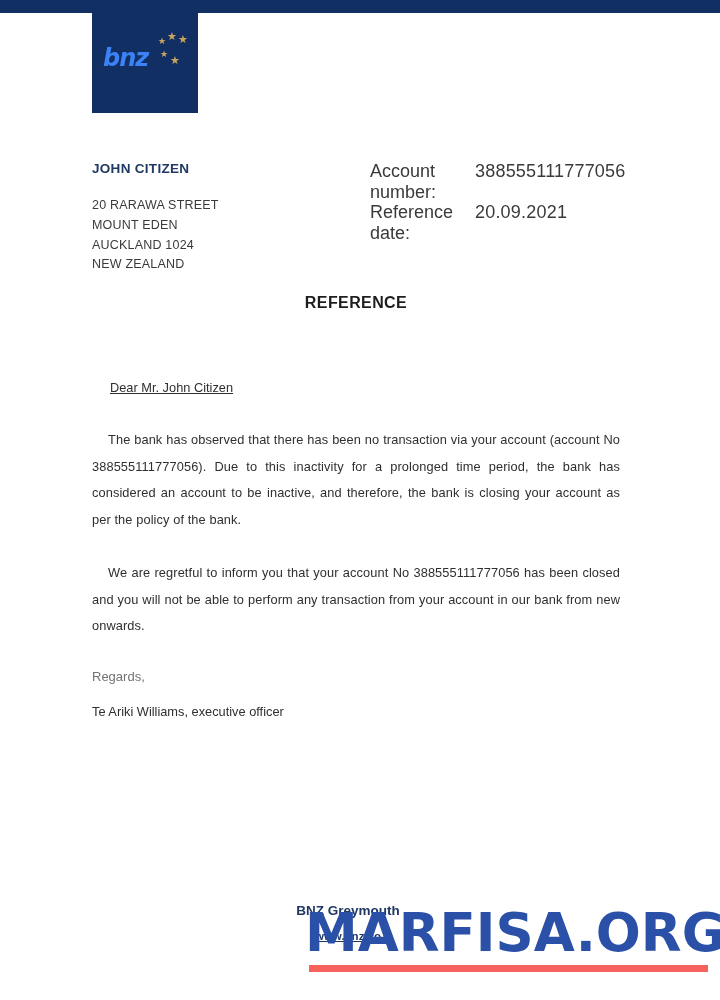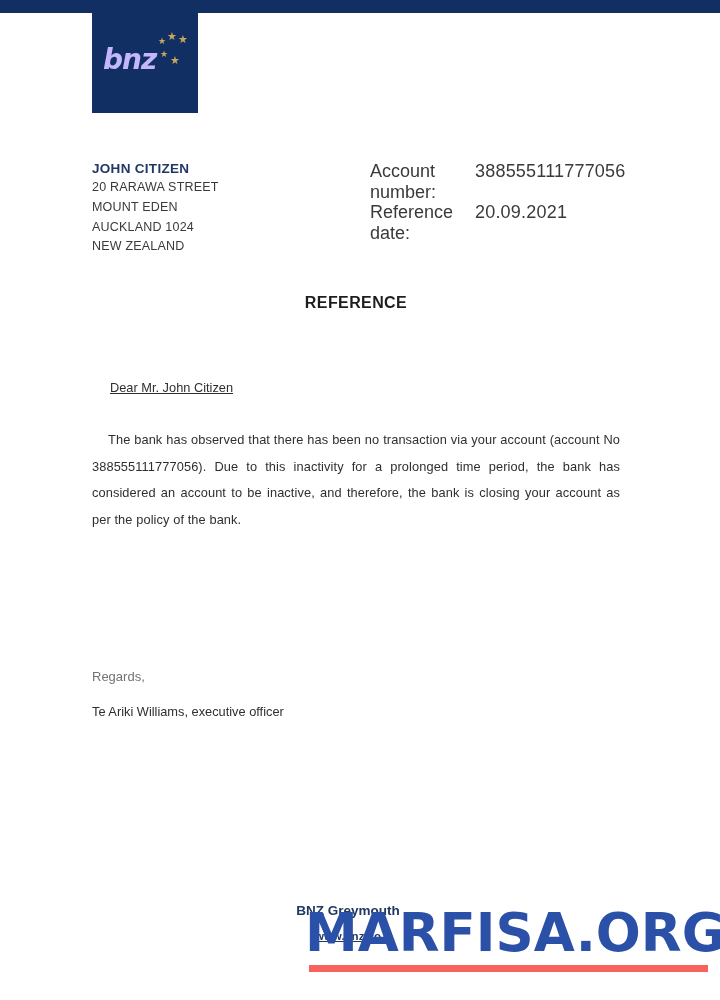--- a/index.html
+++ b/index.html
@@ -4,33 +4,33 @@
 <style>
   html,body{margin:0;padding:0;background:#fff;}
   .page{
     position:relative;width:720px;height:1000px;background:#ffffff;
     overflow:hidden;font-family:"Liberation Sans",sans-serif;
   }
   
   .top-bar{position:absolute;left:0;top:0;width:720px;height:13px;background:#122f64;}
   .logo{position:absolute;left:92px;top:0;width:106px;height:113px;background:#122f64;}
   .logo-text{
-    position:absolute;left:11px;top:46px;color:#c4b5fd;
-    font-family:"DejaVu Sans",sans-serif;font-size:28px;font-weight:bold;
+    position:absolute;left:11px;top:46px;color:#3b82f6;
+    font-family:"DejaVu Sans",sans-serif;font-size:24px;font-weight:bold;
     font-style:italic;letter-spacing:-1px;line-height:1;
   }
   .star{position:absolute;color:#c9a45c;line-height:1;font-style:normal;}
   .s1{left:66px;top:37px;font-size:9px;}
   .s2{left:75px;top:31px;font-size:11px;}
   .s3{left:86px;top:34px;font-size:11px;}
   .s4{left:68px;top:50px;font-size:9px;}
   .s5{left:78px;top:55px;font-size:11px;}
   
   .recipient{position:absolute;left:92px;top:161px;}
-  .recipient-name{font-size:13.5px;font-weight:bold;color:#1f3864;letter-spacing:.3px;margin-bottom:2px;}
+  .recipient-name{font-size:13.5px;font-weight:bold;color:#1f3864;letter-spacing:.3px;margin-bottom:20px;}
   .addr-line{font-size:12.5px;color:#3a3a3a;line-height:19.8px;letter-spacing:.2px;}
   
   .meta{position:absolute;left:370px;top:161px;font-size:18px;color:#3a3a3a;}
   .meta-row{display:flex;line-height:20.5px;}
   .meta-label{width:105px;}
   .meta-value{letter-spacing:.2px;}
   
   .title{position:absolute;left:92px;top:294px;width:528px;text-align:center;
     font-size:16px;font-weight:bold;color:#1e1e1e;letter-spacing:.4px;}
   
@@ -90,20 +90,21 @@
       <span class="meta-label">Reference date:</span>
       <span class="meta-value">20.09.2021</span>
     </div>
   </div>
 
   <div class="title">REFERENCE</div>
 
   <div class="salutation">Dear Mr. John Citizen</div>
 
   <p class="para p1">The bank has observed that there has been no transaction via your account (account No 388555111777056). Due to this inactivity for a prolonged time period, the bank has considered an account to be inactive, and therefore, the bank is closing your account as per the policy of the bank.</p>
+  <p class="para p2">We are regretful to inform you that your account No 388555111777056 has been closed and you will not be able to perform any transaction from your account in our bank from new onwards.</p>
 
   <div class="closing">Regards,</div>
   <div class="signature">Te Ariki Williams, executive officer</div>
 
   <div class="footer">
     <div class="branch">BNZ Greymouth</div>
     <a class="f-web" href="#">www.bnz.co</a>
   </div>
 
   <div class="watermark-text">MARFISA.ORG</div>

